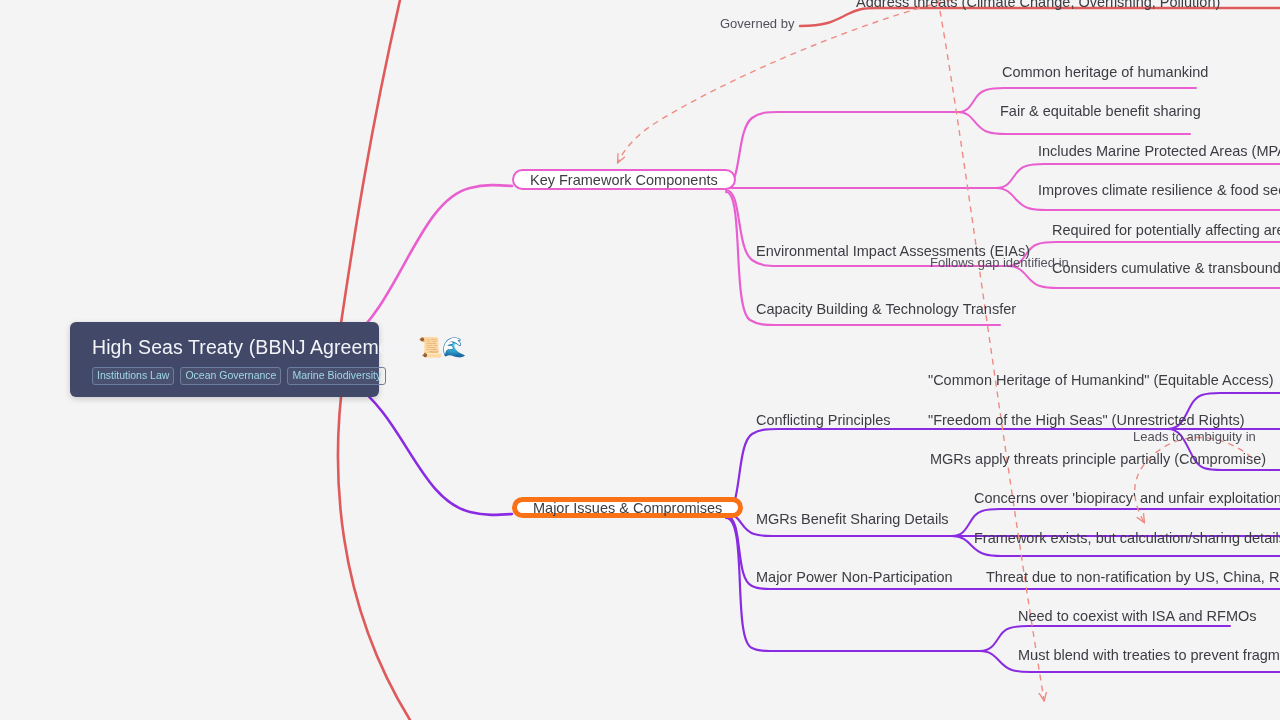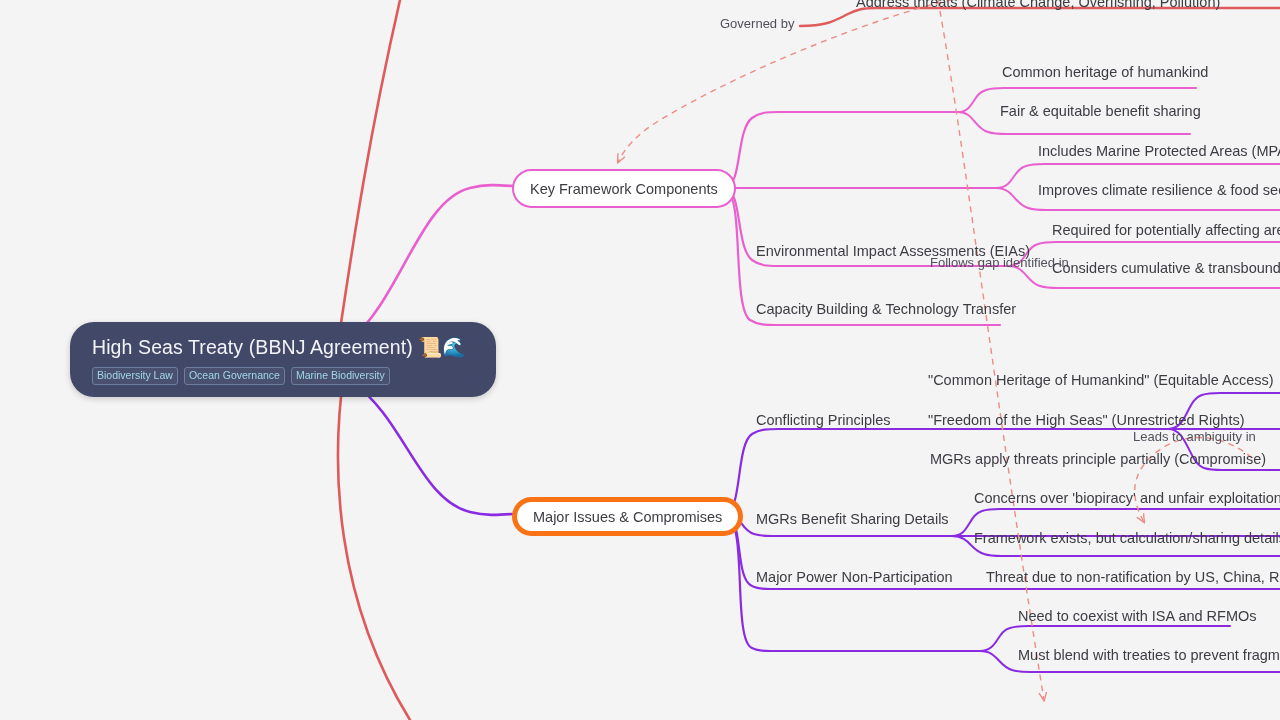--- a/index.html
+++ b/index.html
@@ -7,43 +7,43 @@
     width:1280px;height:720px;overflow:hidden;
     background:#f4f4f5;
     font-family:"Liberation Sans","DejaVu Sans",sans-serif;
     position:relative;
   }
   #canvas{position:absolute;inset:0;width:1280px;height:720px;}
   svg.layer{position:absolute;left:0;top:0;width:1280px;height:720px;pointer-events:none;}
 
   
   .root-node{
-    position:absolute;left:70px;top:322px;width:426px;
-    background:#414868;border-radius:24px;
+    position:absolute;left:70px;top:322px;width:309px;
+    background:#414868;border-radius:6px;
     padding:12px 20px 12px 22px;box-sizing:border-box;
     box-shadow:0 2px 6px rgba(0,0,0,.18);
   }
   .root-title{
     color:#f3f4f8;font-size:19.5px;line-height:26px;font-weight:400;
     white-space:nowrap;letter-spacing:.1px;
   }
   .root-tags{margin-top:7px;display:flex;gap:6px;}
   .tag{
     font-size:10.5px;line-height:13px;color:#9fd7e8;
     border:1px solid #6d7da0;border-radius:3px;
     padding:1px 4px 2px 4px;background:rgba(255,255,255,.05);
     white-space:nowrap;
   }
 
   
   .pill{
     position:absolute;background:#ffffff;border-radius:20px;
     box-sizing:border-box;display:flex;align-items:center;justify-content:center;
     white-space:nowrap;font-size:14.5px;color:#3c3c43;
-    padding:0 16px;height:39px;
+    padding:0 16px;height:21px;
   }
   .pill.pink{border:2px solid #e95fd0;}
   .pill.purple{border:5px solid #f97316;text-align:center;}
 
   
   .lbl{
     position:absolute;white-space:nowrap;color:#3c3c43;
     font-size:14.5px;line-height:18px;
   }
   .lbl.sub{font-size:14.5px;}
@@ -112,21 +112,21 @@
     <g fill="none" stroke="#f08b83" stroke-width="1.4" stroke-dasharray="6 5">
       <path d="M952,0 C900,10 760,60 660,120 C640,132 626,146 618,162" marker-end="url(#arrow-rel)"></path>
       <path d="M938,0 C962,130 1000,430 1044,700" marker-end="url(#arrow-rel)"></path>
       <path d="M1252,458 C1222,432 1180,430 1152,456 C1134,472 1128,494 1144,522" marker-end="url(#arrow-rel)"></path>
     </g>
   </svg>
 
   <div class="root-node">
     <div class="root-title">High Seas Treaty (BBNJ Agreement) 📜🌊</div>
     <div class="root-tags">
-      <span class="tag">Biodiversity Law</span>
+      <span class="tag">Institutions Law</span>
       <span class="tag">Ocean Governance</span>
       <span class="tag">Marine Biodiversity</span>
     </div>
   </div>
 
   <div class="pill pink" style="left:512px;top:169px;">Key Framework Components</div>
 
   <div class="pill purple" style="left:512px;top:497px;">Major Issues &amp; Compromises</div>
 
   <div class="lbl leaf" style="left:856px;top:-7px;">Address threats (Climate Change, Overfishing, Pollution)</div>

